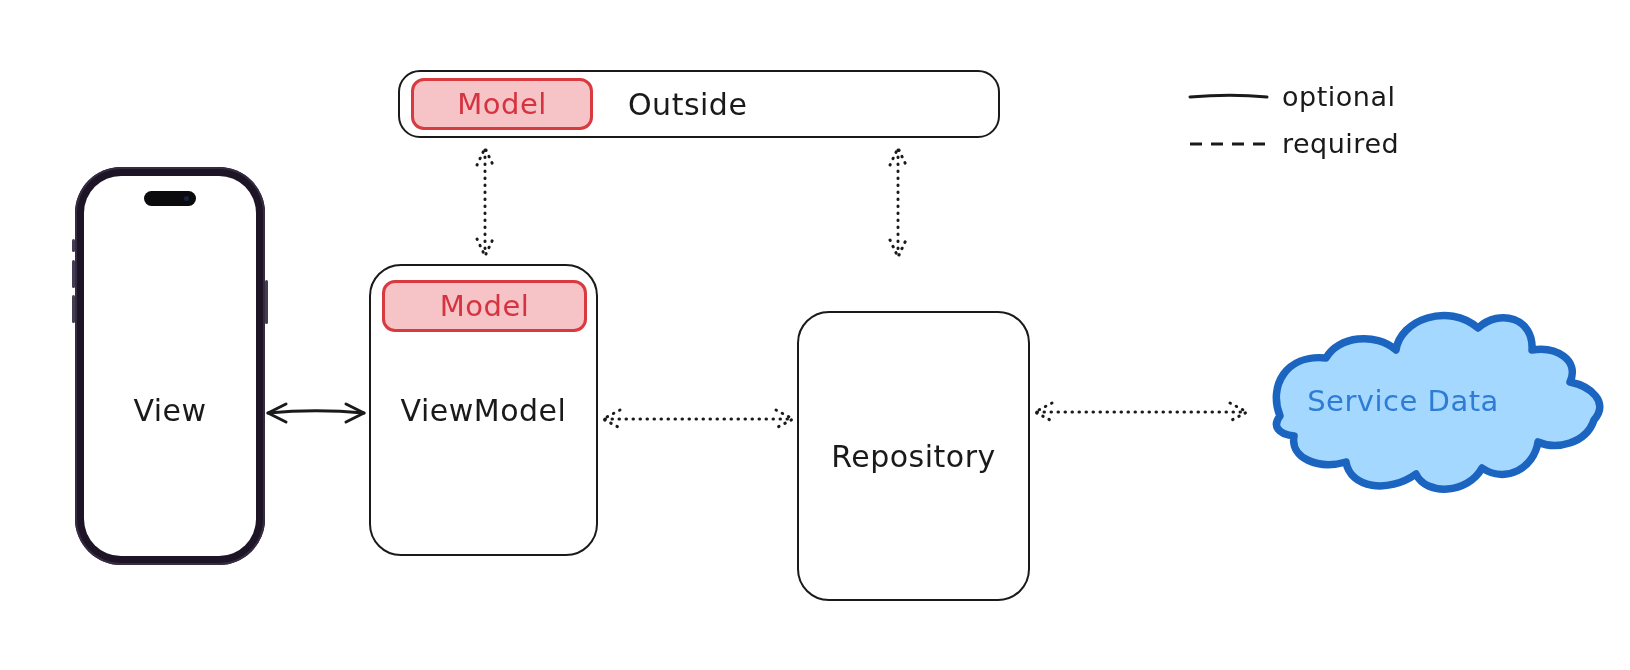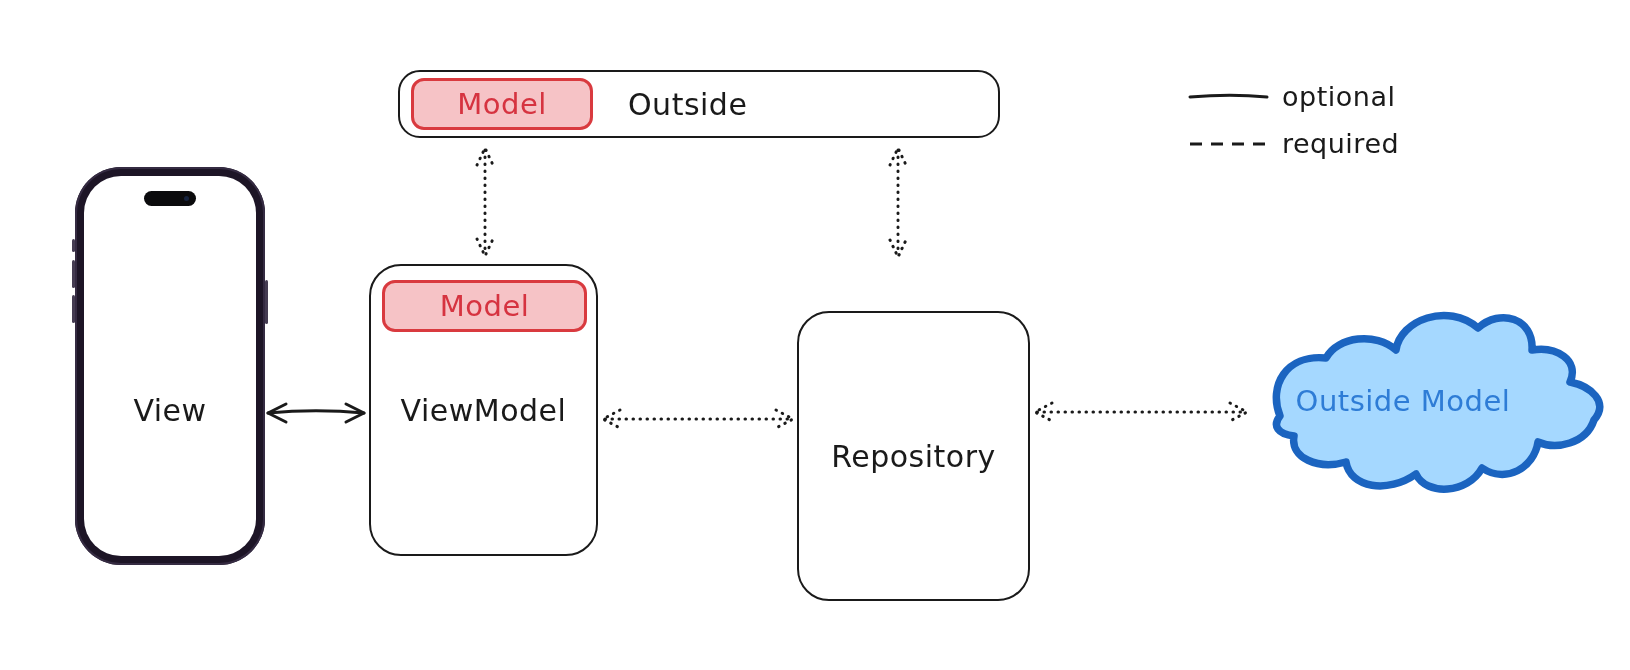--- a/index.html
+++ b/index.html
@@ -152,18 +152,18 @@
       C 262 10, 296 20, 294 52
       C 318 48, 342 62, 332 84
       C 352 88, 372 104, 356 122
       C 348 146, 318 152, 300 144
       C 296 170, 268 186, 244 170
       C 230 196, 188 198, 178 176
       C 150 196, 112 190, 108 164
       C 80 172, 52 160, 56 138
       C 40 136, 34 128, 42 118 Z"></path>
   </svg>
-  <div class="cloud-label">Outside Model</div>
+  <div class="cloud-label">Service Data</div>
 
   <div class="legend-text legend-required">optional</div>
   <div class="legend-text legend-optional">required</div>
 
 </div>
 
 </body></html>

